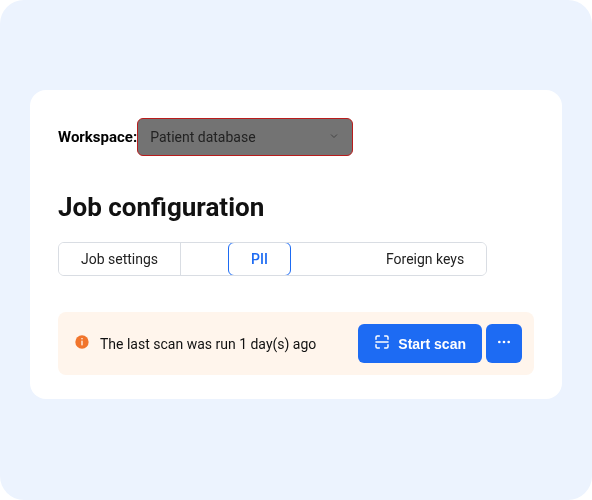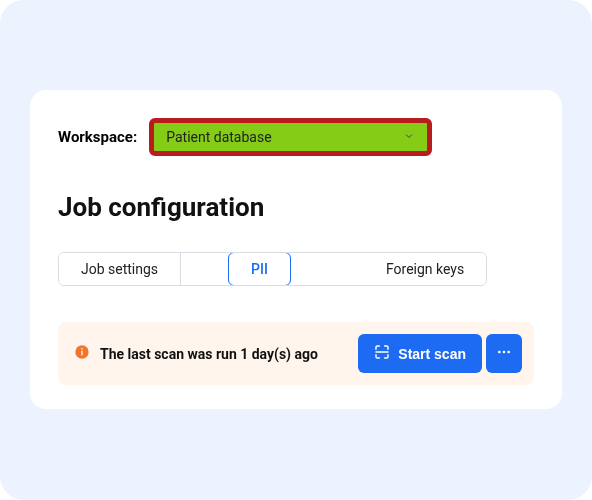--- a/index.html
+++ b/index.html
@@ -23,51 +23,50 @@
 .card {
   margin-top: 60px;
   width: 100%;
   background: #fff;
   border-radius: 16px;
   padding: 28px 28px 24px 28px;
 }
 .workspace-row {
   display: flex;
   align-items: center;
-  gap: 12px;
   margin-bottom: 36px;
 }
 .workspace-label {
   font-weight: 700;
   font-size: 15px;
   color: #000;
 }
 .workspace-select {
   flex: 0 0 auto;
-  width: 283px;
+  width: 216px;
   height: 38px;
-  border: 5px solid #b91c1c;
+  border: 1px solid #b91c1c;
   border-radius: 6px;
   padding: 0 12px;
   display: flex;
   align-items: center;
   justify-content: space-between;
   font-size: 14px;
   color: #222;
   cursor: pointer;
-  background: #84cc16;
+  background: #737373;
 }
 .chevron {
   color: #444;
 }
 .page-title {
   font-size: 26px;
   font-weight: 700;
   color: #111;
-  margin-bottom: 30px;
+  margin-bottom: 20px;
 }
 .tabs {
   display: flex;
   border: 1px solid #D9DDE3;
   border-radius: 6px;
   overflow: hidden;
   width: fit-content;
   margin-bottom: 36px;
   gap: 48px;
 }
@@ -96,21 +95,21 @@
   display: flex;
   align-items: center;
   gap: 10px;
 }
 .info-icon {
   color: #F1752C;
   flex-shrink: 0;
 }
 .banner-text {
   font-size: 14px;
-  font-weight: 700;
+  font-weight: 400;
   color: #111;
   flex: 1;
 }
 .btn-group {
   display: flex;
   gap: 4px;
   border-radius: 13px;
 }
 .btn-primary {
   background: #1D6BF3;

